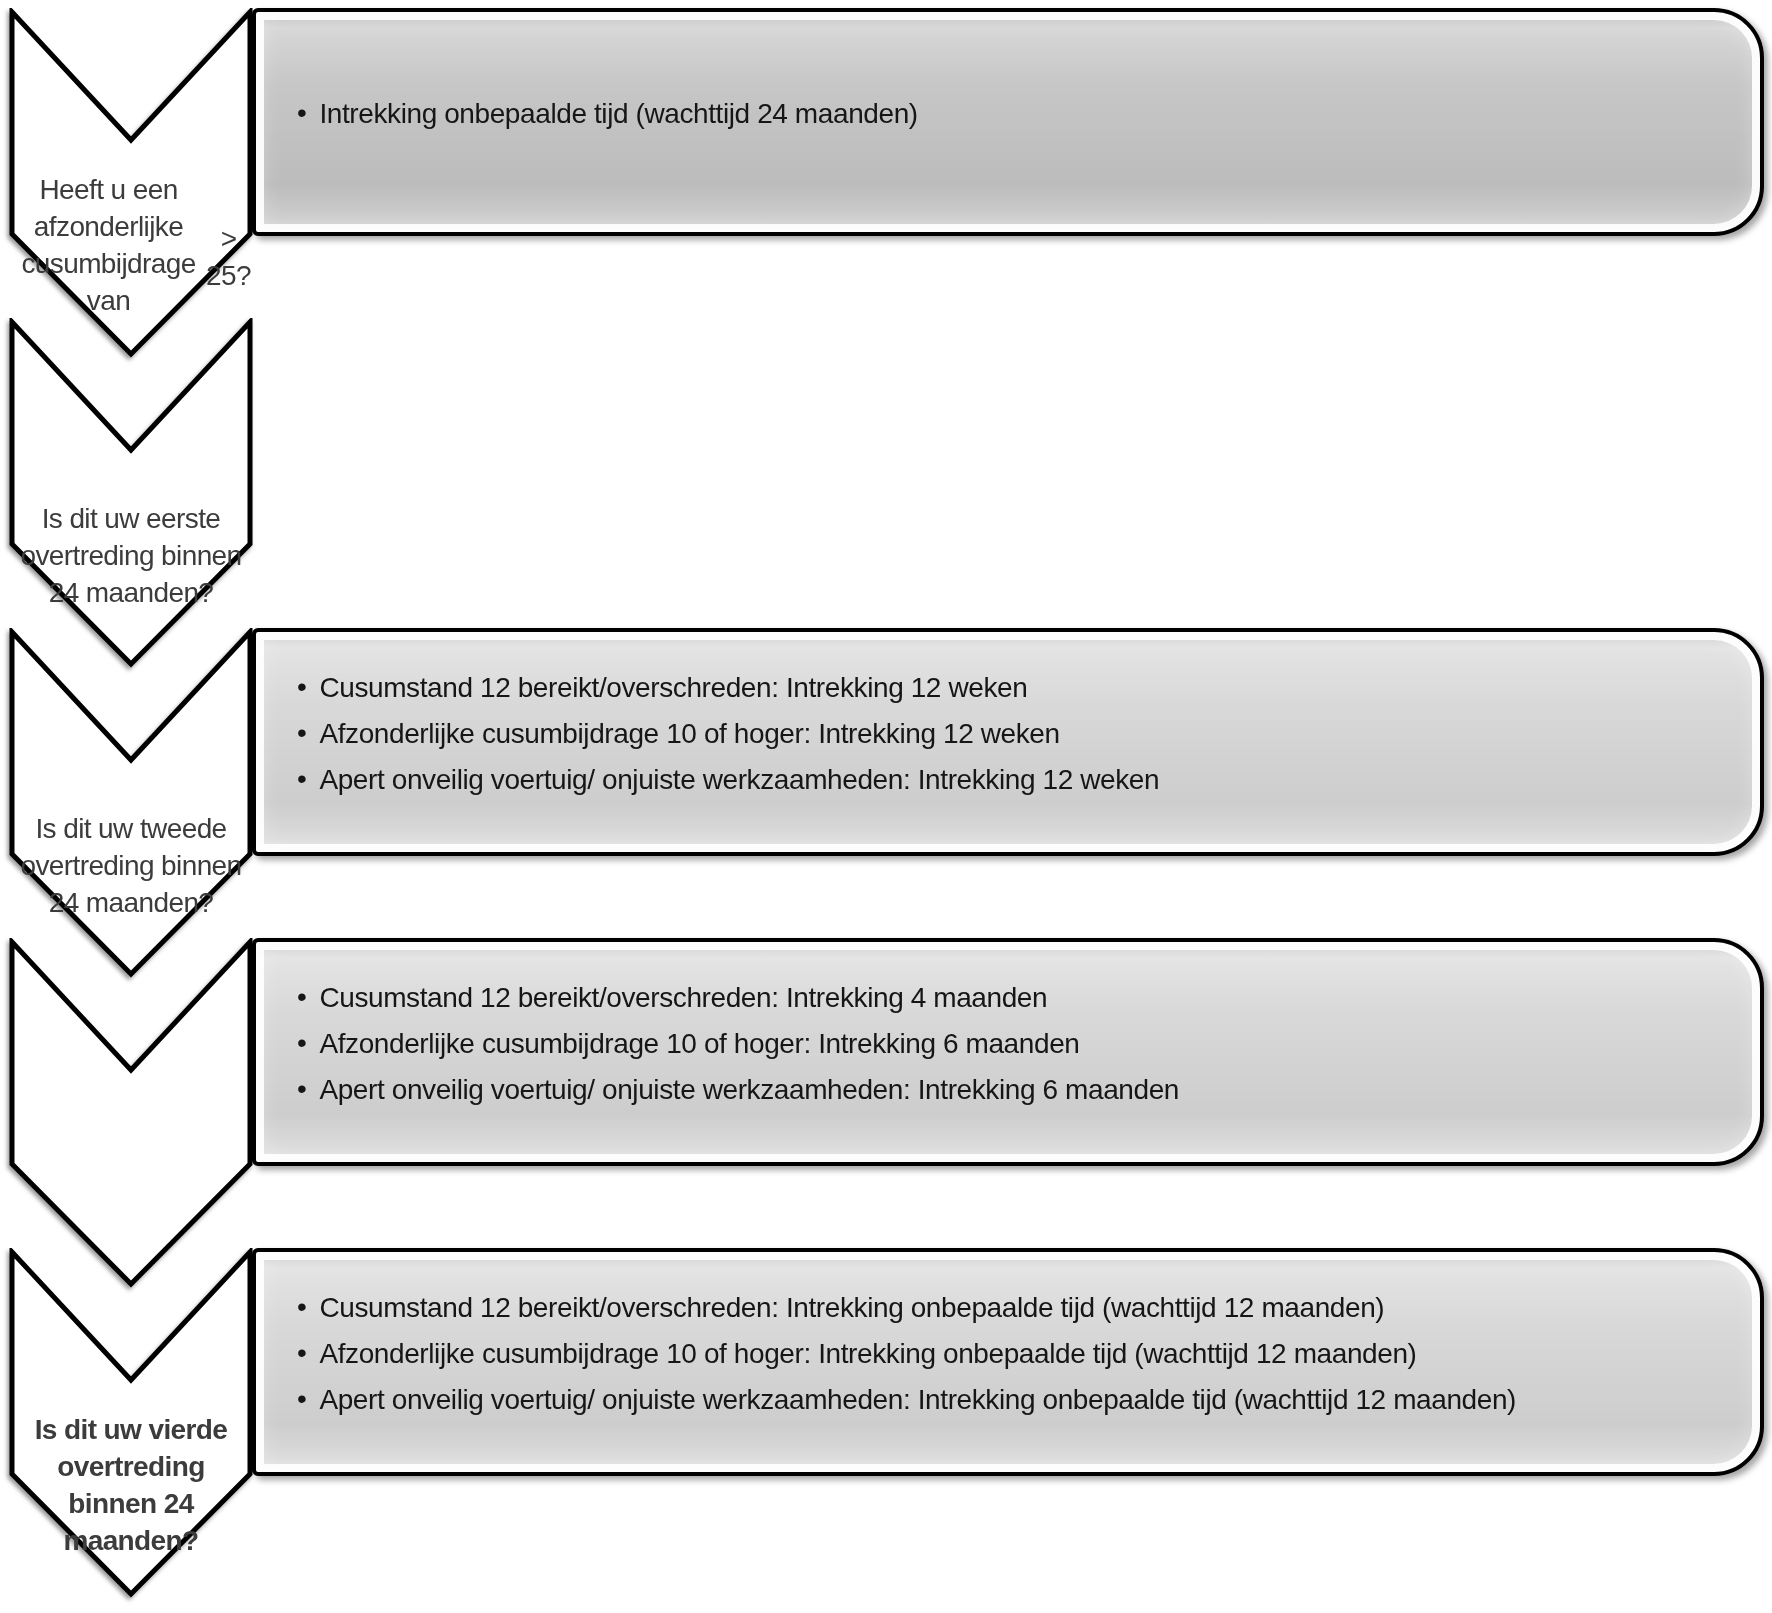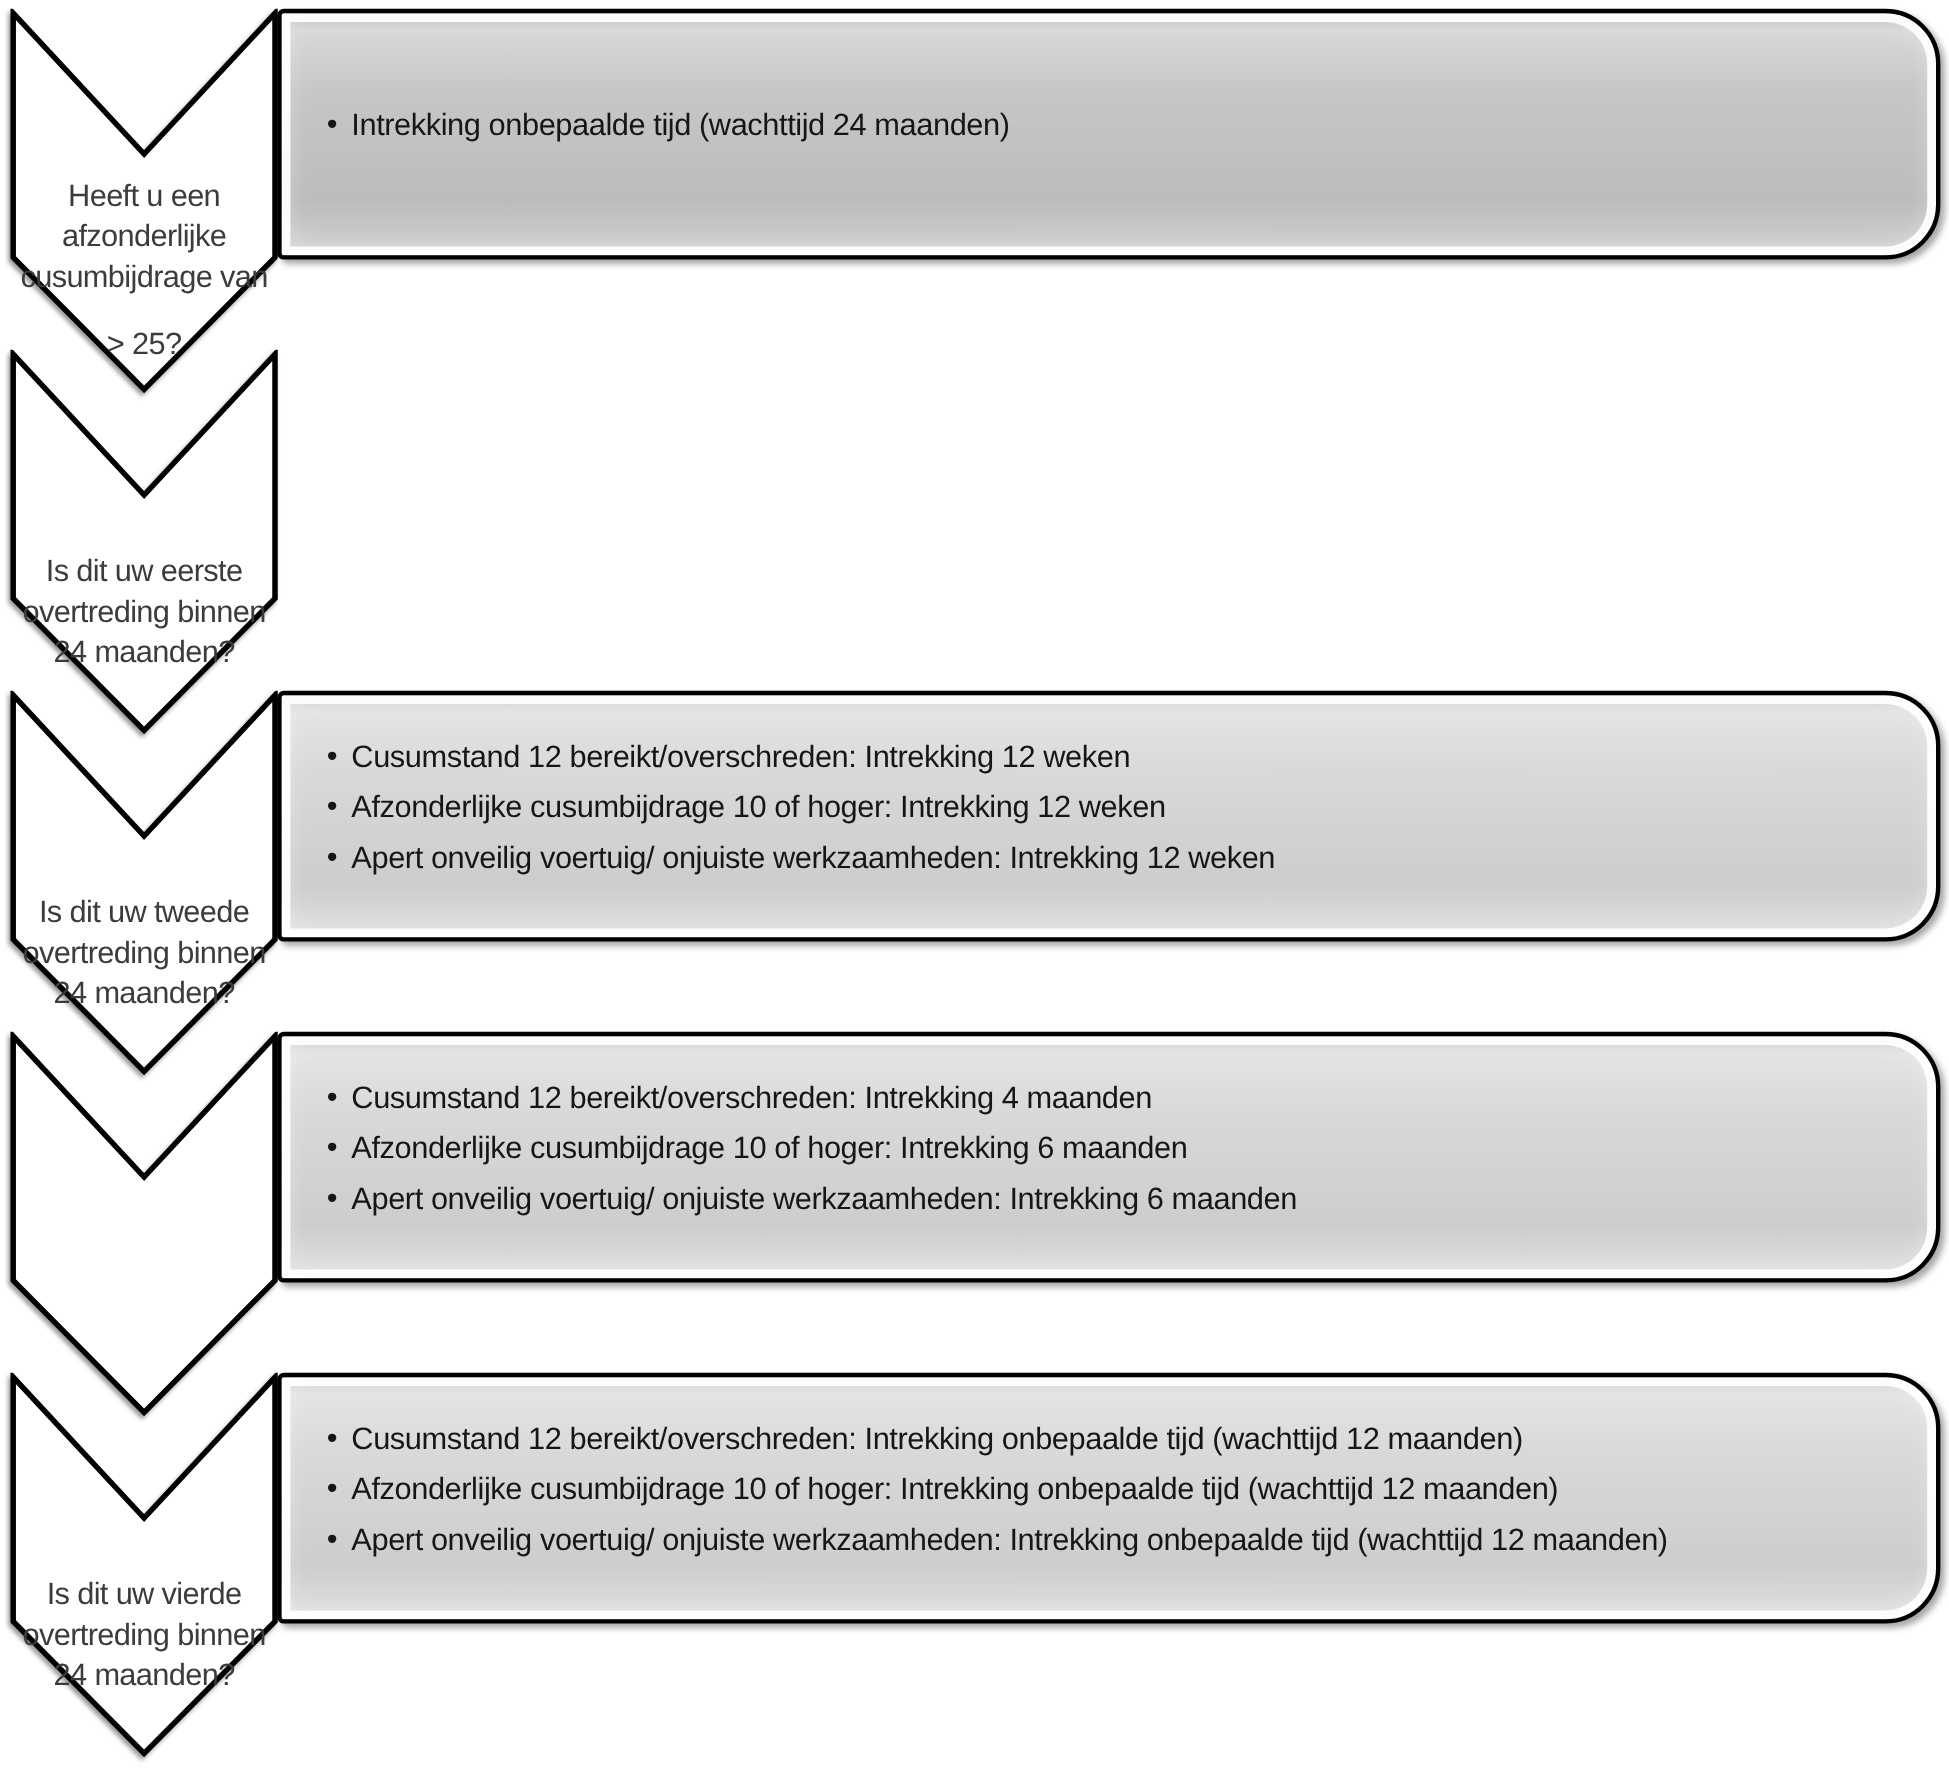--- a/index.html
+++ b/index.html
@@ -42,21 +42,21 @@
     stroke-width: 5;
     stroke-linejoin: miter;
   }
   .chevron-label {
     position: absolute;
     left: 3px;
     right: 3px;
     top: 128px;
     bottom: 4px;
     display: flex;
-    flex-direction: column;
+    flex-direction: row;
     justify-content: center;
     align-items: center;
     text-align: center;
     color: var(--question-text, #3c3c3c);
     font-size: 28px;
     line-height: 37px;
     letter-spacing: -0.6px;
   }
   .chevron-label p { margin: 0; }
   .chevron-label .q-sub { margin-top: 24px; }
@@ -174,21 +174,21 @@
       <div class="resultbox">
         <ul class="bullets">
           <li class="bullet">Cusumstand 12 bereikt/overschreden: Intrekking 4 maanden</li>
           <li class="bullet">Afzonderlijke cusumbijdrage 10 of hoger: Intrekking 6 maanden</li>
           <li class="bullet">Apert onveilig voertuig/ onjuiste werkzaamheden: Intrekking 6 maanden</li>
         </ul>
       </div>
     </section>
 
     <section class="row" style="top: 1248px;">
-      <div class="chevron" style="z-index: 26;">
+      <div class="chevron" style="z-index: 26; font-weight: bold;">
         <svg class="chevron-svg" viewBox="0 0 246 350" preserveAspectRatio="none" aria-hidden="true">
           <polygon points="4,4 123,132 242,4 242,226 123,346 4,226"></polygon>
         </svg>
         <div class="chevron-label">
           <p class="q-main">Is dit uw vierde overtreding binnen 24 maanden?</p>
 
         </div>
       </div>
       <div class="resultbox">
         <ul class="bullets">

